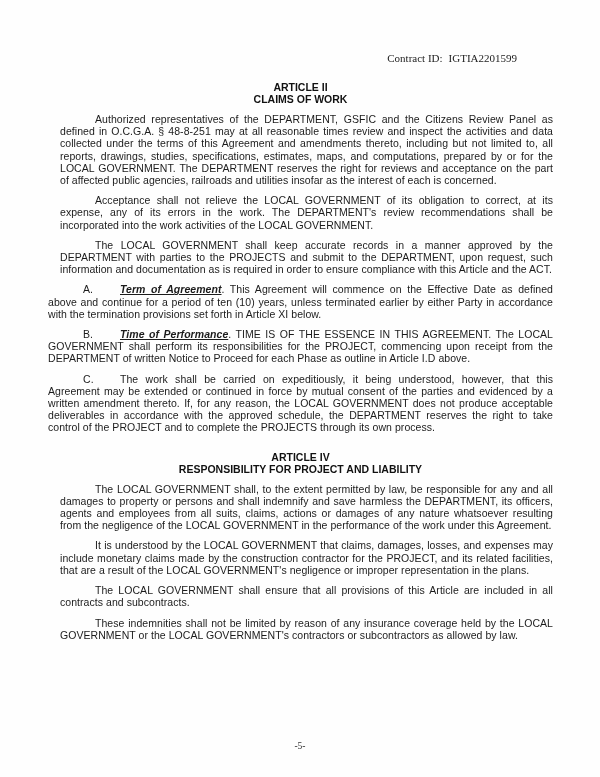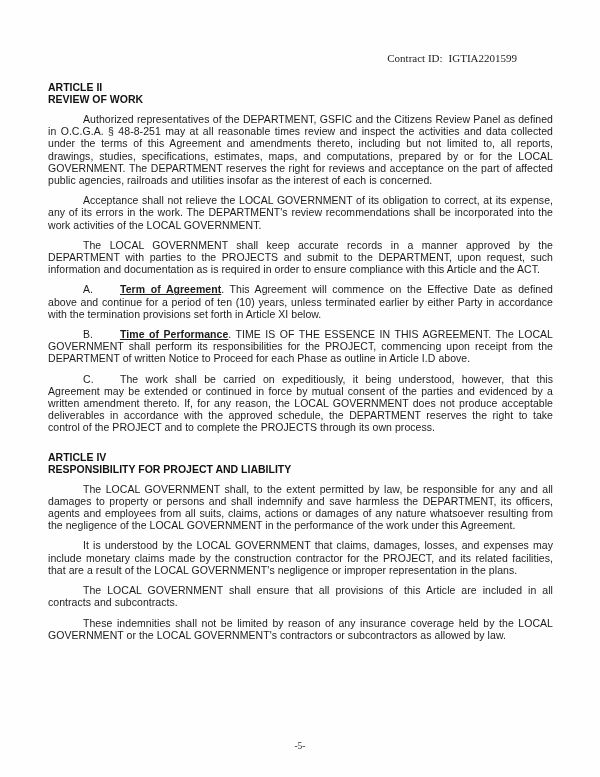--- a/index.html
+++ b/index.html
@@ -28,30 +28,30 @@
     text-align: right;
     padding-right: 36px;
     font-family: "Liberation Serif", serif;
     font-size: 11px;
     color: #222;
     white-space: nowrap;
   }
   .contract-line .cid-label { margin-right: 6px; }
   .article-heading {
     margin-top: 17px;
-    text-align: left;
+    text-align: center;
     font-weight: bold;
     font-size: 10.5px;
     line-height: 12px;
     color: #111;
   }
   .article-heading .art-num,
   .article-heading .art-title { display: block; }
   p.para {
-    margin: 8px 0 0 0;
+    margin: 8px 0 0 12px;
     text-align: justify;
     text-indent: 35px;
     font-size: 10.5px;
     line-height: 12.2px;
     letter-spacing: 0.05px;
   }
   p.section-para {
     margin: 8px 0 0 0;
     text-align: justify;
     text-indent: 35px;
@@ -60,20 +60,21 @@
     letter-spacing: 0.05px;
   }
   .sec-letter {
     display: inline-block;
     width: 37px;
     text-indent: 0;
   }
   .sec-heading {
     font-weight: bold;
     text-decoration: underline;
+    font-style: italic;
   }
   .sec-heading:empty { text-decoration: none; }
   .footer {
     position: absolute;
     left: 0;
     right: 0;
     bottom: 26px;
     text-align: center;
     font-family: "Liberation Serif", serif;
     font-size: 9.5px;
@@ -84,21 +85,21 @@
 <body>
 
 <div class="page">
 
   <div class="contract-line">
     <span class="cid-label">Contract ID:</span><span>IGTIA2201599</span>
   </div>
 
   <div class="article-heading">
     <span class="art-num">ARTICLE II</span>
-    <span class="art-title">REVIEW OF WORK</span>
+    <span class="art-title">CLAIMS OF WORK</span>
   </div>
   <p class="para">Authorized representatives of the DEPARTMENT, GSFIC and the Citizens Review Panel as defined in O.C.G.A. § 48-8-251 may at all reasonable times review and inspect the activities and data collected under the terms of this Agreement and amendments thereto, including but not limited to, all reports, drawings, studies, specifications, estimates, maps, and computations, prepared by or for the LOCAL GOVERNMENT. The DEPARTMENT reserves the right for reviews and acceptance on the part of affected public agencies, railroads and utilities insofar as the interest of each is concerned.</p>
   <p class="para">Acceptance shall not relieve the LOCAL GOVERNMENT of its obligation to correct, at its expense, any of its errors in the work.  The DEPARTMENT's review recommendations shall be incorporated into the work activities of the LOCAL GOVERNMENT.</p>
   <p class="para">The LOCAL GOVERNMENT shall keep accurate records in a manner approved by the DEPARTMENT with parties to the PROJECTS and submit to the DEPARTMENT, upon request, such information and documentation as is required in order to ensure compliance with this Article and the ACT.</p>
 
   <p class="section-para">
     <span class="sec-letter">A.</span><span class="sec-heading">Term of Agreement</span><span>.  This Agreement will commence on the Effective Date as defined above and continue for a period of ten (10) years, unless terminated earlier by either Party in accordance with the termination provisions set forth in Article XI below.</span>
   </p>
   <p class="section-para">
     <span class="sec-letter">B.</span><span class="sec-heading">Time of Performance</span><span>.  TIME IS OF THE ESSENCE IN THIS AGREEMENT.  The LOCAL GOVERNMENT shall perform its responsibilities for the PROJECT, commencing upon receipt from the DEPARTMENT of written Notice to Proceed for each Phase as outline in Article I.D above.</span>

